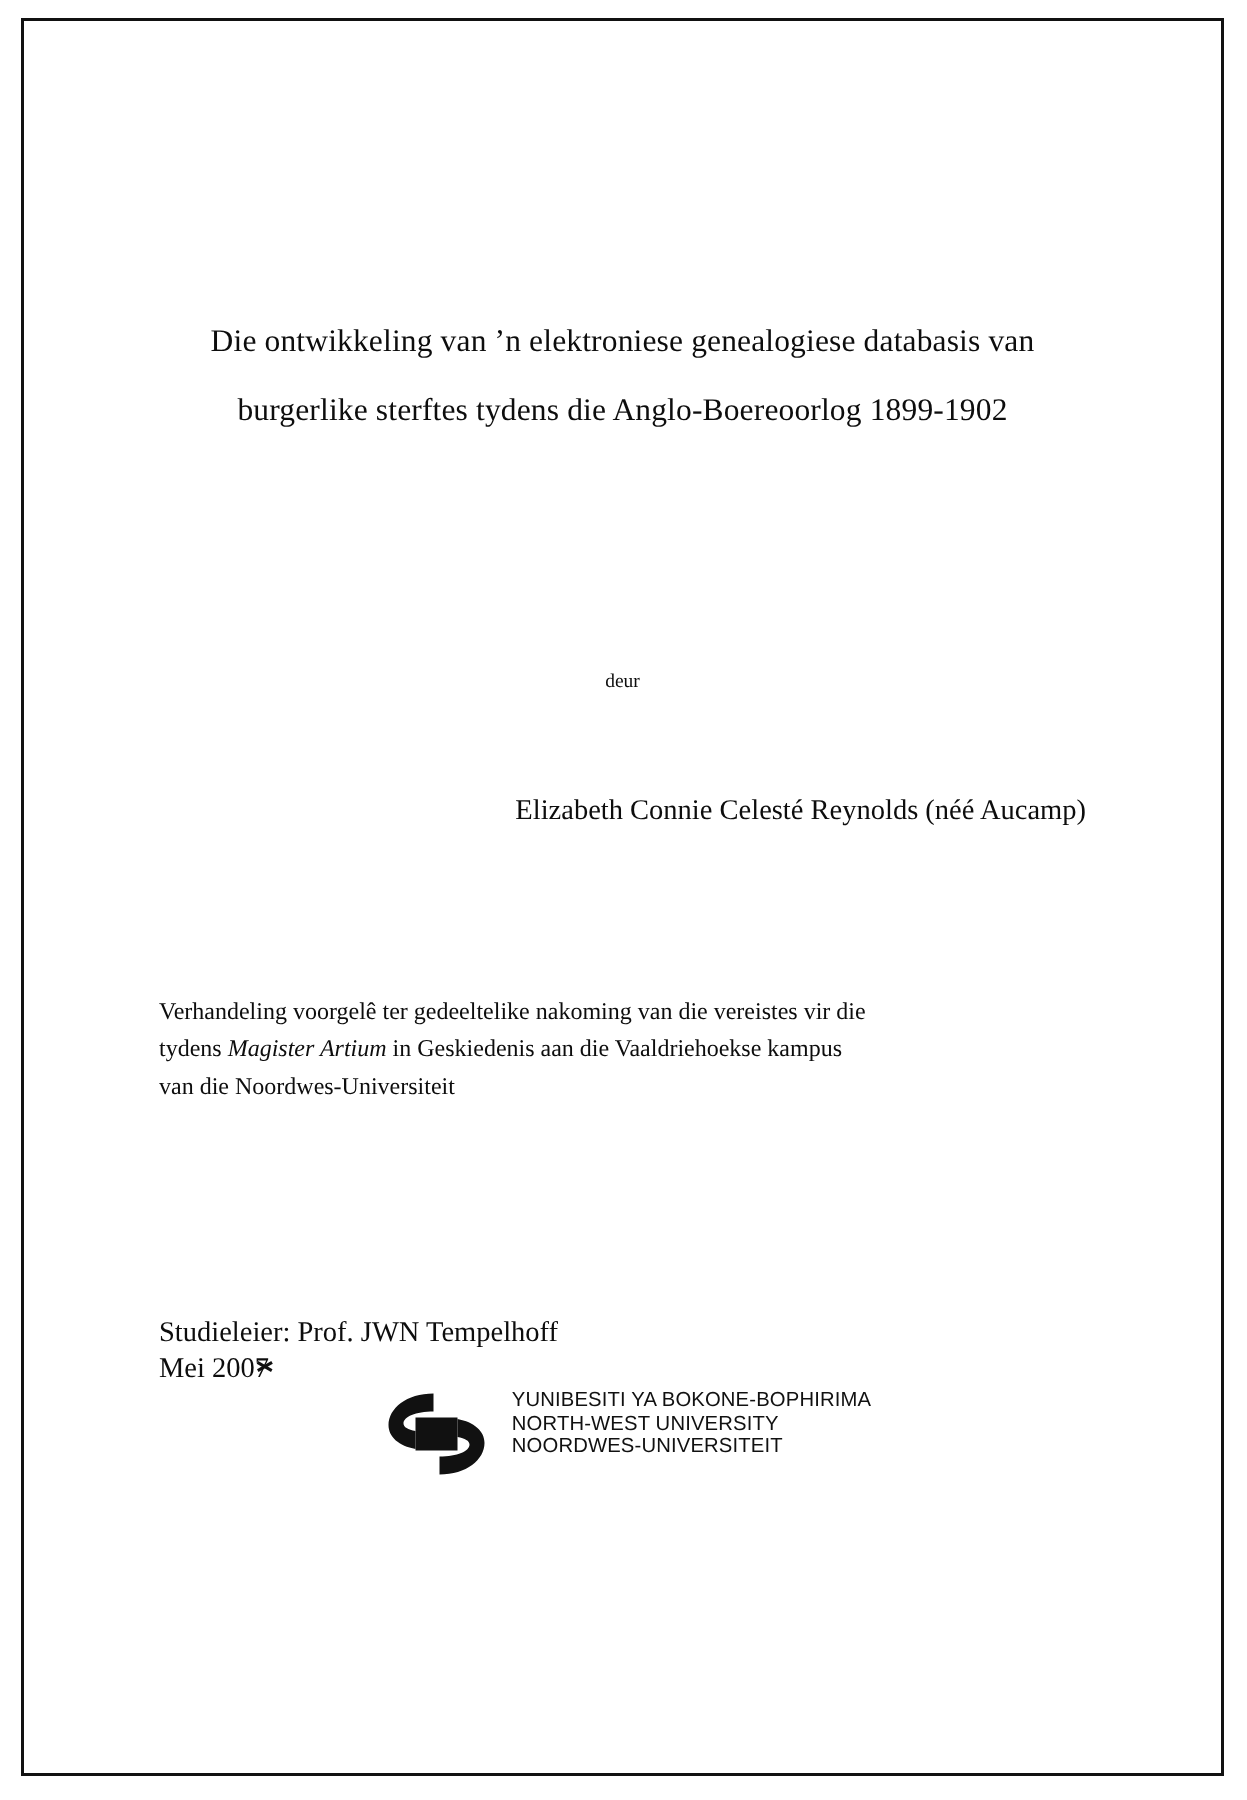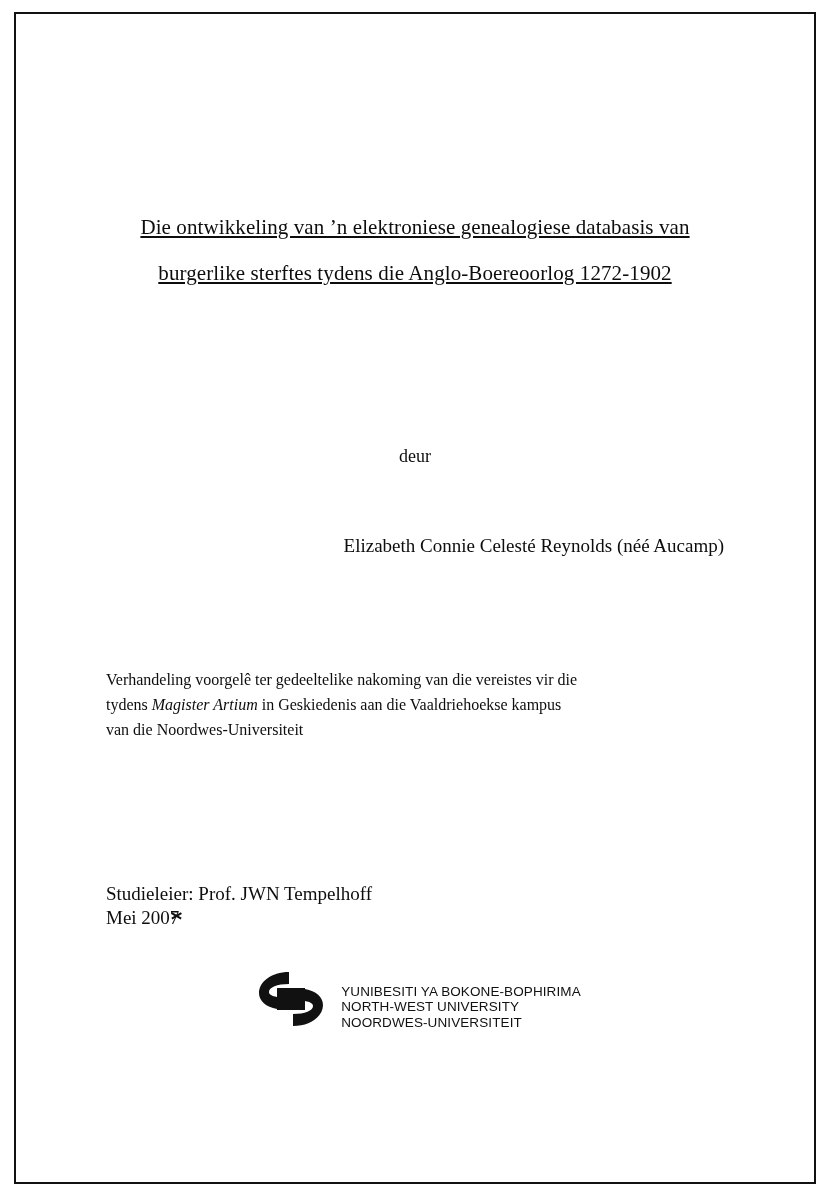--- a/index.html
+++ b/index.html
@@ -36,27 +36,26 @@
 
   .title-block {
     margin-top: 190px;
     text-align: center;
   }
   .title-line {
     font-size: 21px;
     line-height: 46px;
     letter-spacing: 0.1px;
     white-space: nowrap;
-    text-decoration: underline;
   }
 
   .deur {
     margin-top: 150px;
     text-align: center;
-    font-size: 18px;
+    font-size: 13px;
   }
 
   .author {
     margin-top: 68px;
     text-align: right;
     font-size: 19px;
   }
 
   .statement {
     margin-top: 110px;
@@ -96,23 +95,22 @@
     left: 0;
     top: 5px;
     width: 11px;
     height: 1.6px;
     background: #111;
   }
   .supervisor .date-line .strike:before { transform: rotate(30deg); }
   .supervisor .date-line .strike:after  { transform: rotate(-30deg); }
 
   .logo-row {
-    margin-top: 38px;
     display: flex;
-    align-items: flex-end;
+    align-items: flex-start;
     justify-content: center;
     gap: 8px;
   }
   .logo-mark {
     width: 84px;
     height: 62px;
     flex: 0 0 auto;
     position: relative;
   }
   .logo-text {
@@ -125,21 +123,21 @@
   }
 </style>
 </head>
 <body>
 
 <div class="page-frame">
   <div class="page-inner">
 
     <div class="title-block">
       <div class="title-line">Die ontwikkeling van ’n elektroniese genealogiese databasis van</div>
-      <div class="title-line">burgerlike sterftes tydens die Anglo-Boereoorlog 1272-1902</div>
+      <div class="title-line">burgerlike sterftes tydens die Anglo-Boereoorlog 1899-1902</div>
     </div>
 
     <div class="deur">deur</div>
 
     <div class="author">Elizabeth Connie Celesté Reynolds (néé Aucamp)</div>
 
     <div class="statement">
       <div class="l1">Verhandeling voorgelê ter gedeeltelike nakoming van die vereistes vir die</div>
       <div class="l2"><span>tydens </span><em>Magister Artium</em><span> in Geskiedenis aan die Vaaldriehoekse kampus</span></div>
       <div class="l3">van die Noordwes-Universiteit</div>

